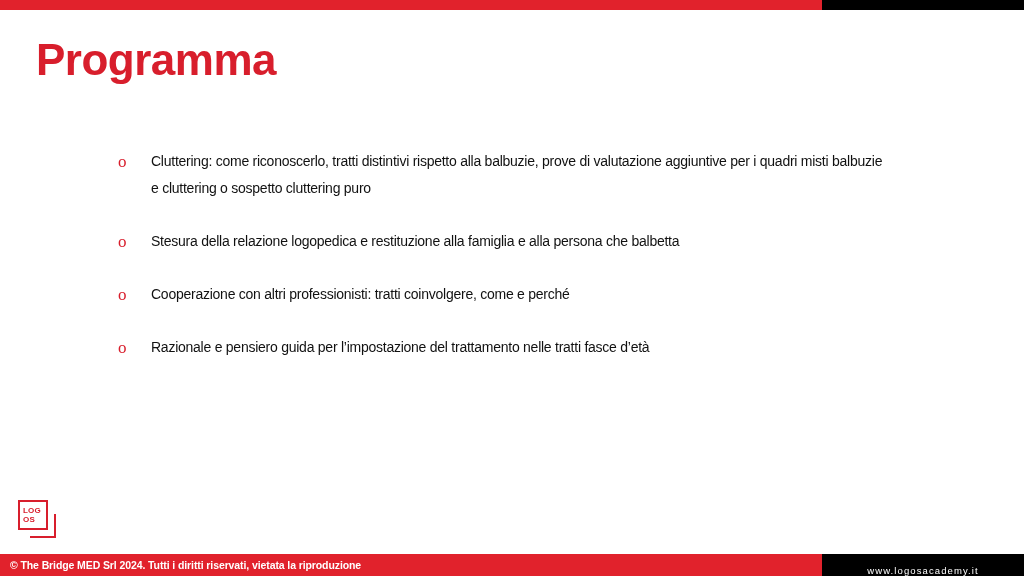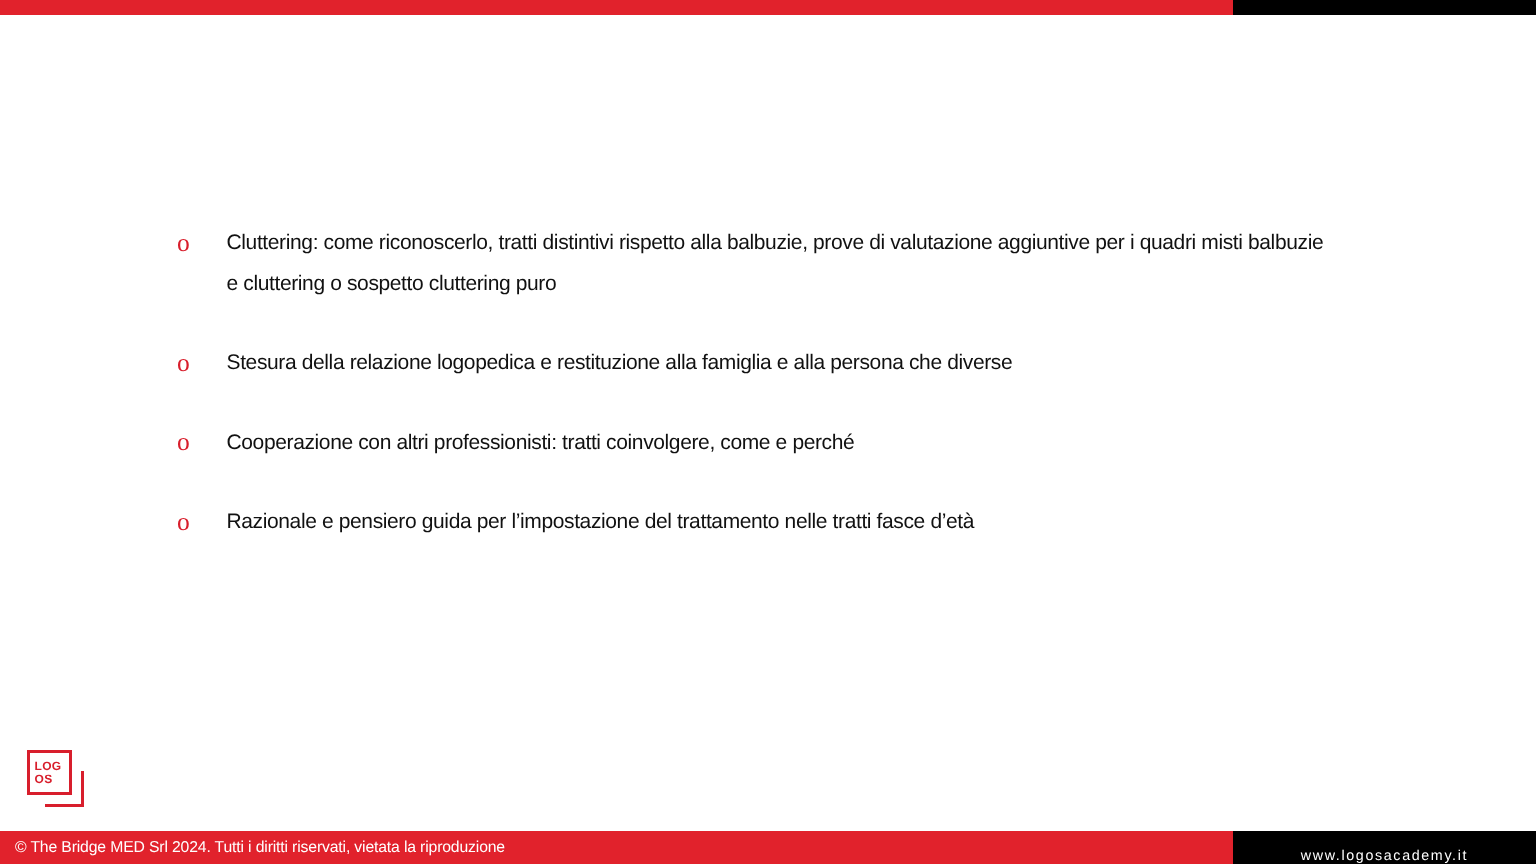--- a/index.html
+++ b/index.html
@@ -157,52 +157,53 @@
     flex: 1;
     height: 100%;
     background: #000000;
     display: flex;
     align-items: flex-end;
     justify-content: center;
   }
   .copyright {
     color: #ffffff;
     font-size: 10.5px;
-    font-weight: normal;
+    font-weight: bold;
     padding-left: 10px;
     letter-spacing: -0.1px;
   }
   .website {
     color: #ffffff;
     font-size: 9.5px;
     letter-spacing: 1.1px;
   }
 </style>
 </head>
 <body>
 
 <div class="slide">
 
   <div class="topbar">
     <div class="topbar-red"></div>
     <div class="topbar-black"></div>
   </div>
 
+  <div class="title">Programma</div>
 
 
   <div class="bullets">
 
     <div class="bullet-item">
       <span class="bullet-marker">o</span>
       <span class="bullet-text">Cluttering: come riconoscerlo, tratti distintivi rispetto alla balbuzie, prove di valutazione aggiuntive per i quadri misti balbuzie e cluttering o sospetto cluttering puro</span>
     </div>
 
     <div class="bullet-item">
       <span class="bullet-marker">o</span>
-      <span class="bullet-text">Stesura della relazione logopedica e restituzione alla famiglia e alla persona che diverse</span>
+      <span class="bullet-text">Stesura della relazione logopedica e restituzione alla famiglia e alla persona che balbetta</span>
     </div>
 
     <div class="bullet-item">
       <span class="bullet-marker">o</span>
       <span class="bullet-text">Cooperazione con altri professionisti: tratti coinvolgere, come e perché</span>
     </div>
 
     <div class="bullet-item">
       <span class="bullet-marker">o</span>
       <span class="bullet-text">Razionale e pensiero guida per l’impostazione del trattamento nelle tratti fasce d’età</span>

